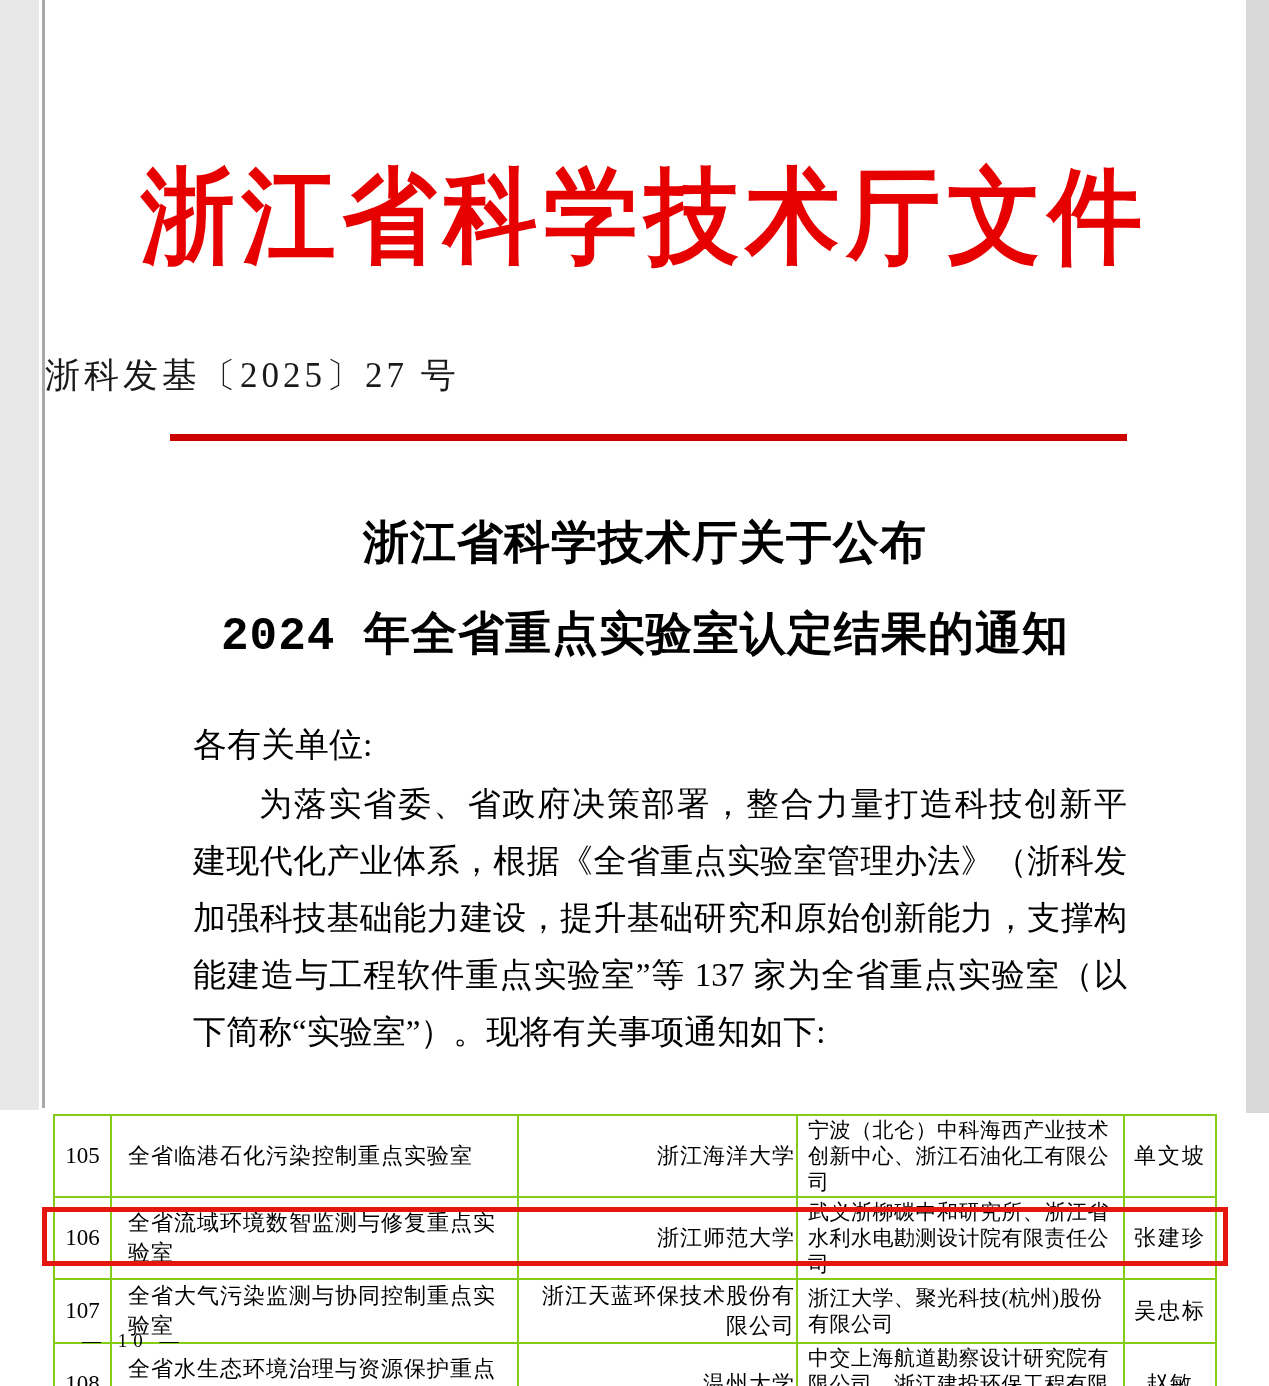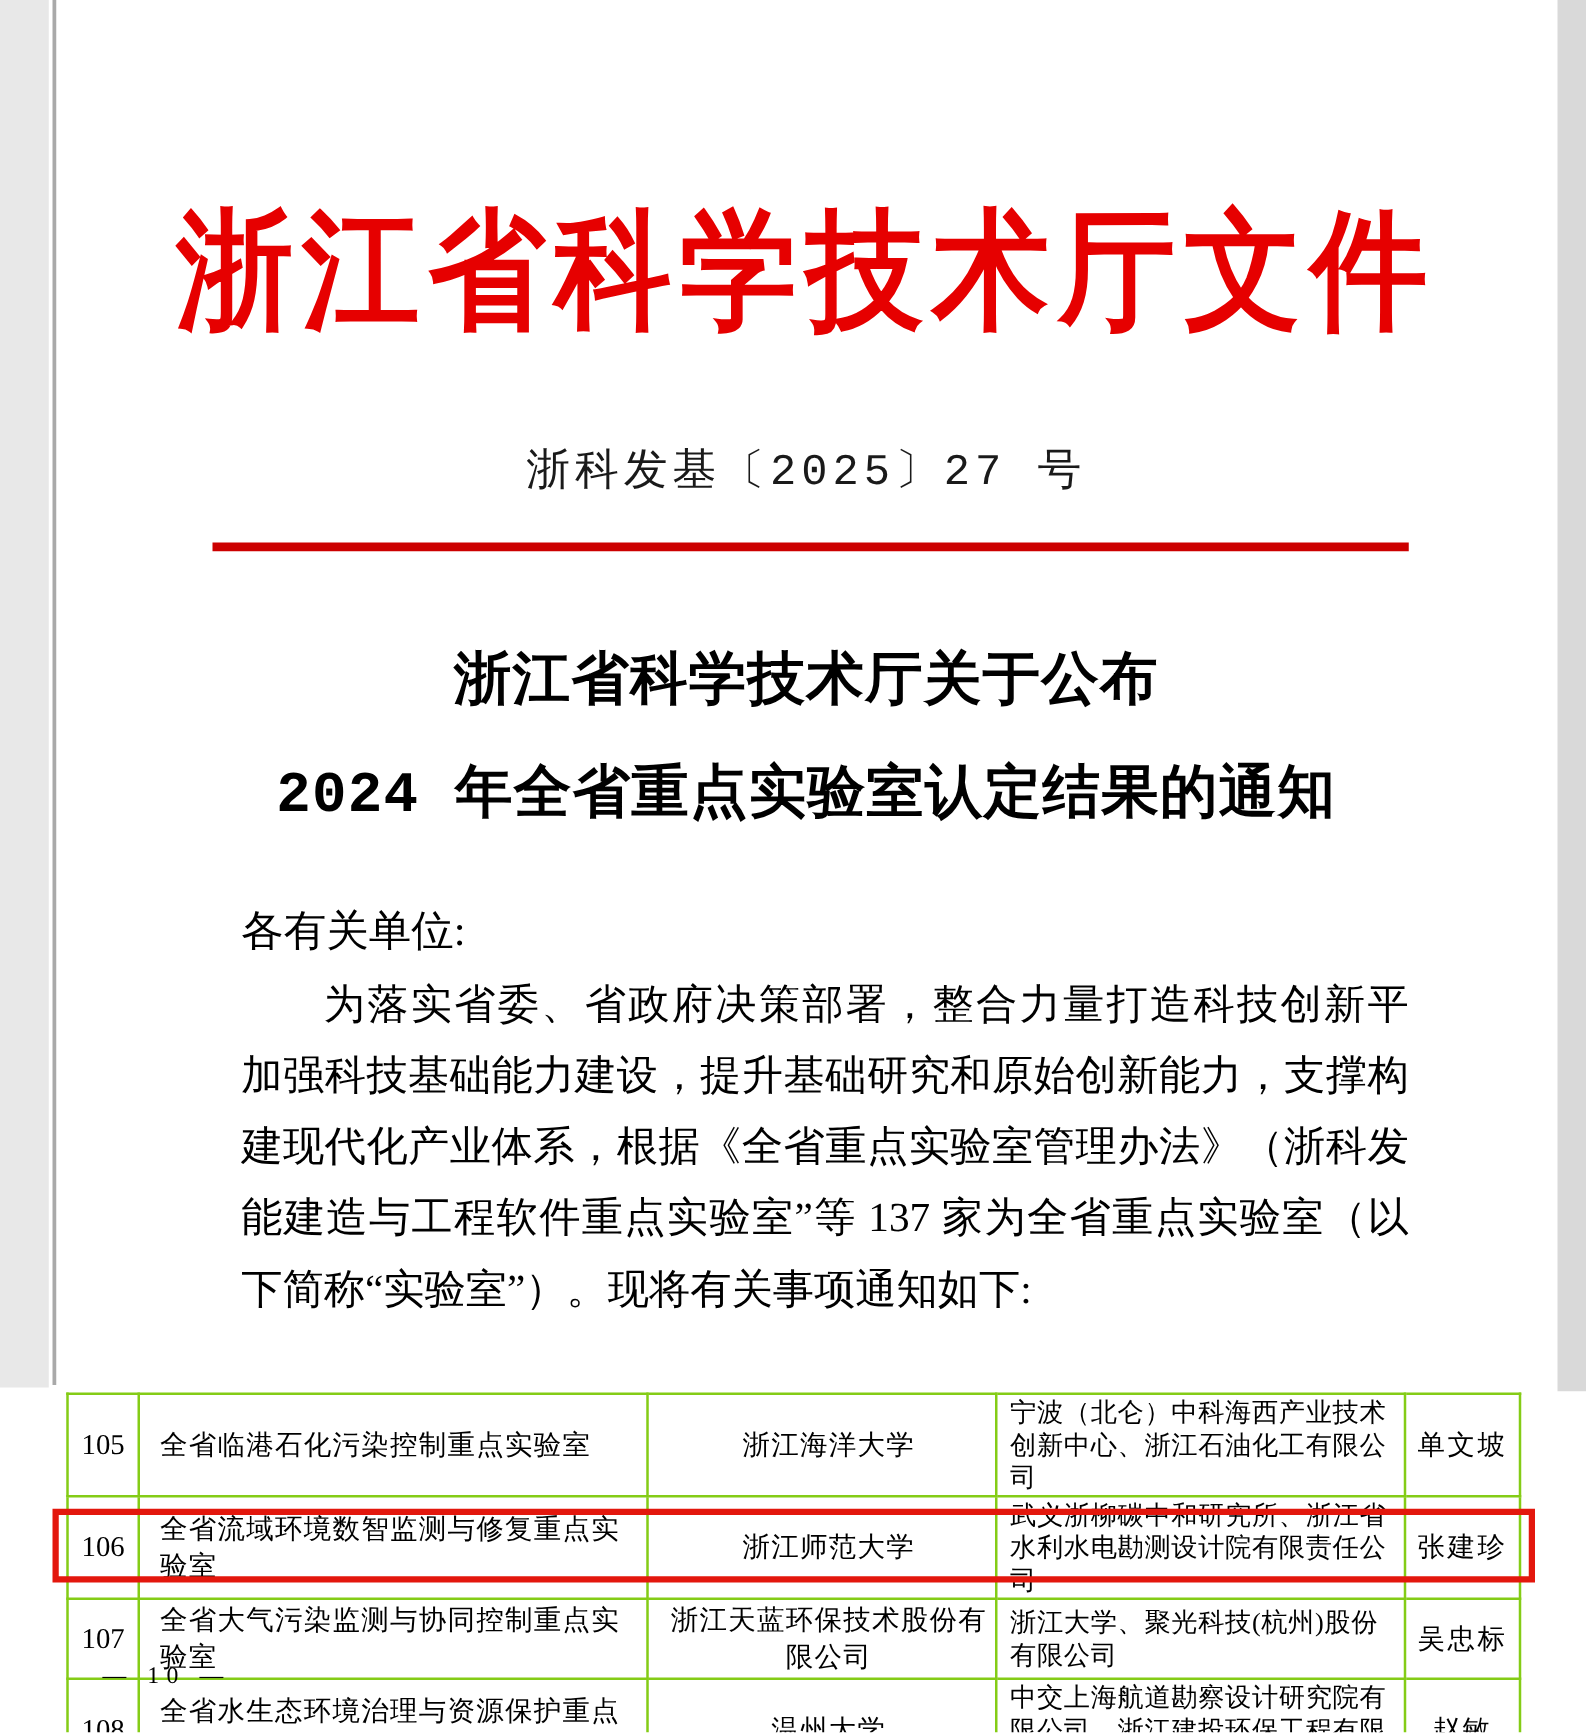--- a/index.html
+++ b/index.html
@@ -30,24 +30,23 @@
     position: absolute; left: 45px; top: 148px; width: 1200px;
     text-align: center;
     font-size: 104px; font-weight: bold; letter-spacing: 8px;
     color: #e60000;
     transform: scaleX(0.9);
     transform-origin: center;
     white-space: nowrap;
   }
   .doc-number {
     position: absolute; left: 45px; top: 352px; width: 1200px;
-    text-align: center;
+    text-align: left;
     font-size: 35px; color: #1a1a1a; letter-spacing: 4px;
     white-space: nowrap;
-    font-family: Liberation Mono, monospace;
   }
   .red-rule {
     position: absolute; left: 170px; top: 434px; width: 957px; height: 7px;
     background: #cc0000;
   }
   .notice-line {
     position: absolute; left: 45px; width: 1200px;
     text-align: center;
     font-size: 46px; font-weight: bold; color: #000;
     letter-spacing: 1px; white-space: nowrap;
@@ -82,21 +81,21 @@
     vertical-align: middle;
     color: #000;
     overflow: hidden;
   }
   .doc-table tr.r1 { height: 52px; }
   .doc-table tr.r2 { height: 47px; }
   .doc-table tr.r3 { height: 49px; }
   .doc-table tr.r4 { height: 49px; }
   .c-no   { text-align: center; font-size: 23px; margin-top: 20px; }
   .c-lab  { text-align: left; font-size: 22px; padding-left: 16px; letter-spacing: 1px; border-radius: 25px; }
-  .c-inst { text-align: center; font-size: 22px; padding-left: 12px; letter-spacing: 1px; margin-left: 29px; }
+  .c-inst { text-align: right; font-size: 22px; padding-left: 12px; letter-spacing: 1px; margin-left: 29px; }
   .c-part { text-align: left; font-size: 21px; padding-left: 10px; padding-right: 4px; line-height: 26px; letter-spacing: 0.5px; }
   .c-dir  { text-align: center; font-size: 22px; letter-spacing: 2px; }
   .row-highlight {
     position: absolute; left: 42px; top: 1207px; width: 1186px; height: 59px;
     border: 5px solid #e3170d;
     box-sizing: border-box;
     pointer-events: none;
     background: transparent;
   }
   .page-number {
@@ -120,22 +119,22 @@
 
   <div class="red-rule"></div>
 
   <div class="notice-line notice-line-1">浙江省科学技术厅关于公布</div>
   <div class="notice-line notice-line-2">2024 年全省重点实验室认定结果的通知</div>
 
   <div class="salutation">各有关单位:</div>
 
   <div class="body-block">
     <div class="bline j indent">为落实省委、省政府决策部署，整合力量打造科技创新平台，</div>
+    <div class="bline j">建现代化产业体系，根据《全省重点实验室管理办法》（浙科发</div>
     <div class="bline j">加强科技基础能力建设，提升基础研究和原始创新能力，支撑构</div>
-    <div class="bline j">建现代化产业体系，根据《全省重点实验室管理办法》（浙科发</div>
     <div class="bline j">能建造与工程软件重点实验室”等 137 家为全省重点实验室（以</div>
     <div class="bline">下简称“实验室”）。现将有关事项通知如下:</div>
   </div>
 
   <table class="doc-table">
     <colgroup>
       <col style="width:57px">
       <col style="width:407px">
       <col style="width:279px">
       <col style="width:327px">

